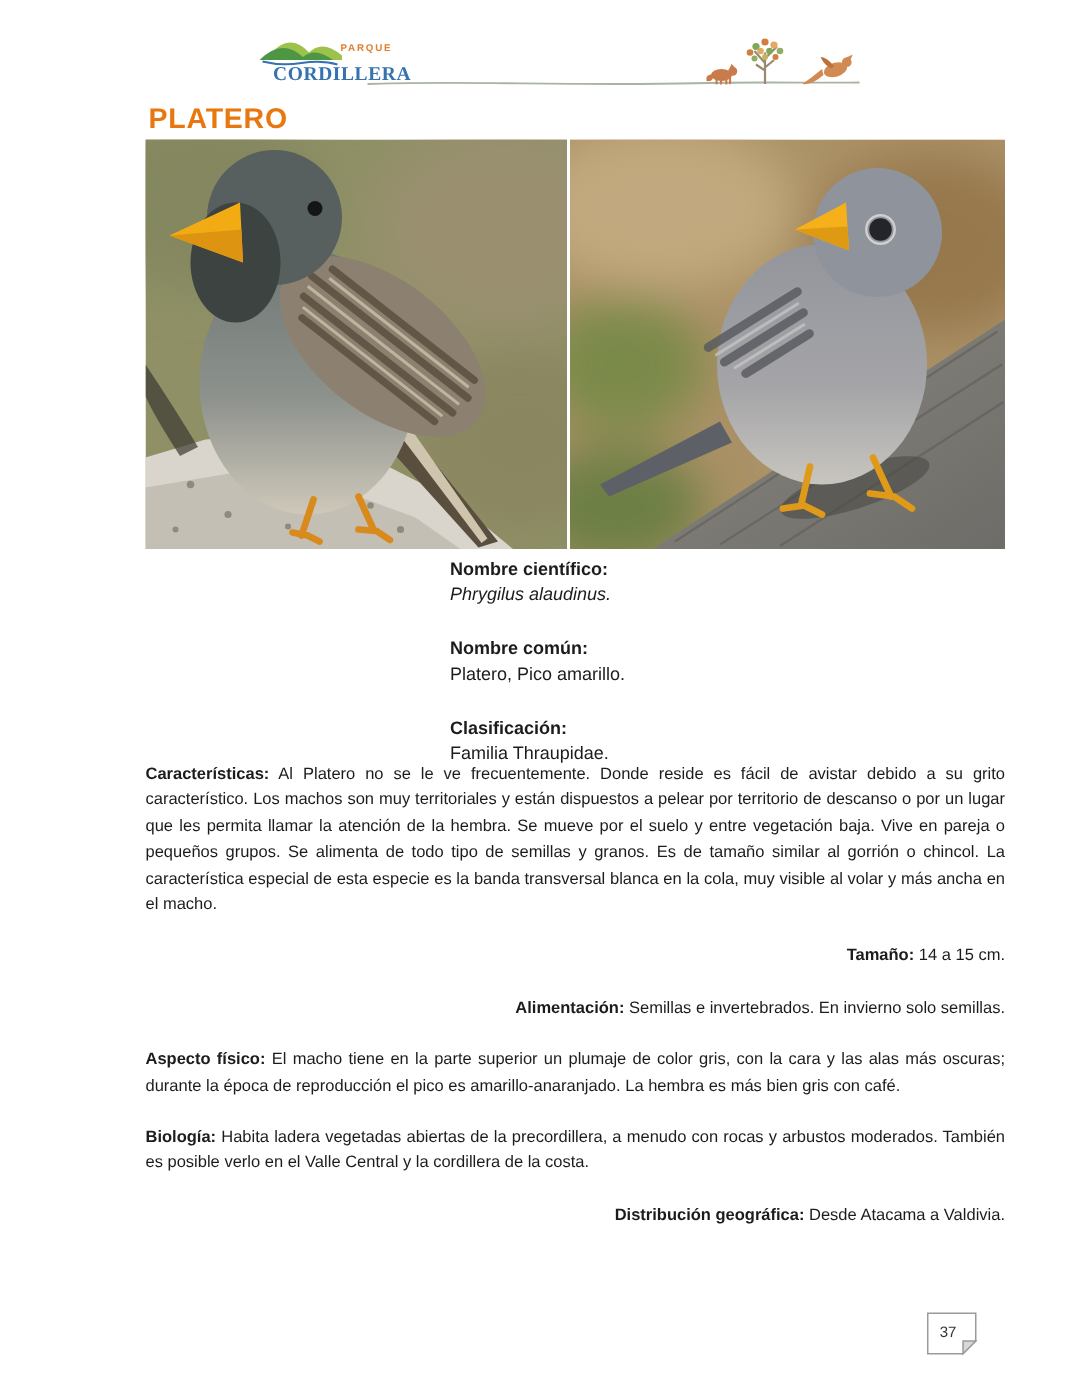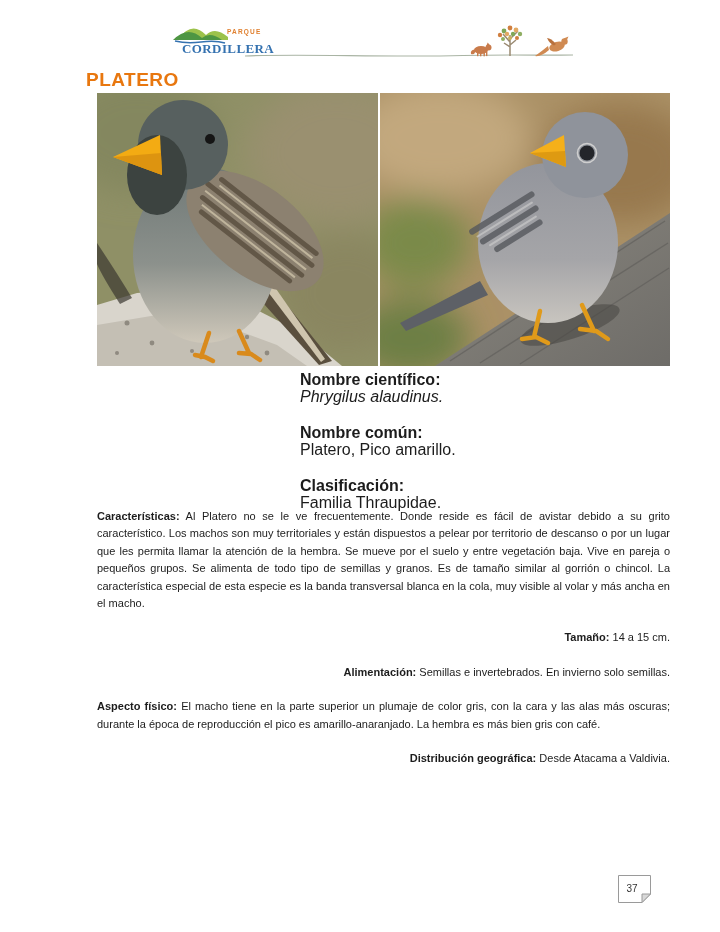--- a/index.html
+++ b/index.html
@@ -9,29 +9,29 @@
     background:#fff;
     font-family:"Liberation Sans", sans-serif;
     color:#1c1c1c;
     overflow:hidden;
   }
   
   .logo-svg{position:absolute;left:170px;top:12px;}
   .deco-svg{position:absolute;left:243px;top:16px;}
   
   .title{
-    position:absolute;left:86px;top:69px;
+    position:absolute;left:99px;top:69px;
     font-size:19px;font-weight:bold;letter-spacing:.5px;
     color:#e8770f;
   }
   
   .photos{position:absolute;left:97px;top:93px;display:flex;gap:2px;}
   .photos svg{display:block;}
   
-  .info{position:absolute;left:300px;top:371px;width:370px;font-size:16px;line-height:17.4px;}
+  .info{position:absolute;left:300px;top:371px;width:370px;font-size:12px;line-height:17.4px;}
   .info-group{margin:0 0 18px 0;}
   .info-label{font-weight:bold;}
   .italic{font-style:italic;}
   
   .bodytext{position:absolute;left:97px;top:508px;width:573px;font-size:11px;line-height:17.4px;}
   .para{margin:0 0 17px 0;text-align:justify;}
   .para.single{text-align:right;}
   .lbl{font-weight:bold;}
   
   .pagenum-svg{position:absolute;left:617px;top:874px;}
@@ -213,20 +213,21 @@
       <div class="info-label">Clasificación:</div>
       <div class="info-value">Familia Thraupidae.</div>
     </div>
   </div>
 
   <div class="bodytext">
     <p class="para"><b class="lbl">Características:</b> <span>Al Platero no se le ve frecuentemente. Donde reside es fácil de avistar debido a su grito característico. Los machos son muy territoriales y están dispuestos a pelear por territorio de descanso o por un lugar que les permita llamar la atención de la hembra. Se mueve por el suelo y entre vegetación baja. Vive en pareja o pequeños grupos. Se alimenta de todo tipo de semillas y granos. Es de tamaño similar al gorrión o chincol. La característica especial de esta especie es la banda transversal blanca en la cola, muy visible al volar y más ancha en el macho.</span></p>
     <p class="para single"><b class="lbl">Tamaño:</b> <span>14 a 15 cm.</span></p>
     <p class="para single"><b class="lbl">Alimentación:</b> <span>Semillas e invertebrados. En invierno solo semillas.</span></p>
     <p class="para"><b class="lbl">Aspecto físico:</b> <span>El macho tiene en la parte superior un plumaje de color gris, con la cara y las alas más oscuras; durante la época de reproducción el pico es amarillo-anaranjado. La hembra es más bien gris con café.</span></p>
+    <p class="para"><b class="lbl">Biología:</b> <span>Habita ladera vegetadas abiertas de la precordillera, a menudo con rocas y arbustos moderados. También es posible verlo en el Valle Central y la cordillera de la costa.</span></p>
     <p class="para single"><b class="lbl">Distribución geográfica:</b> <span>Desde Atacama a Valdivia.</span></p>
   </div>
 
   <svg class="pagenum-svg" width="36" height="30" viewBox="0 0 36 30">
     <path d="M1.5,1.5 H33.5 V20 L25,28.5 H1.5 Z" fill="#ffffff" stroke="#9a9a9a" stroke-width="1"></path>
     <path d="M33.5,20 L25,28.5 L25,20 Z" fill="#d8d8d8" stroke="#9a9a9a" stroke-width="1"></path>
     <text x="15" y="17.5" font-size="10" text-anchor="middle" fill="#333" font-family="Liberation Sans, sans-serif">37</text>
   </svg>
 
 </div>

